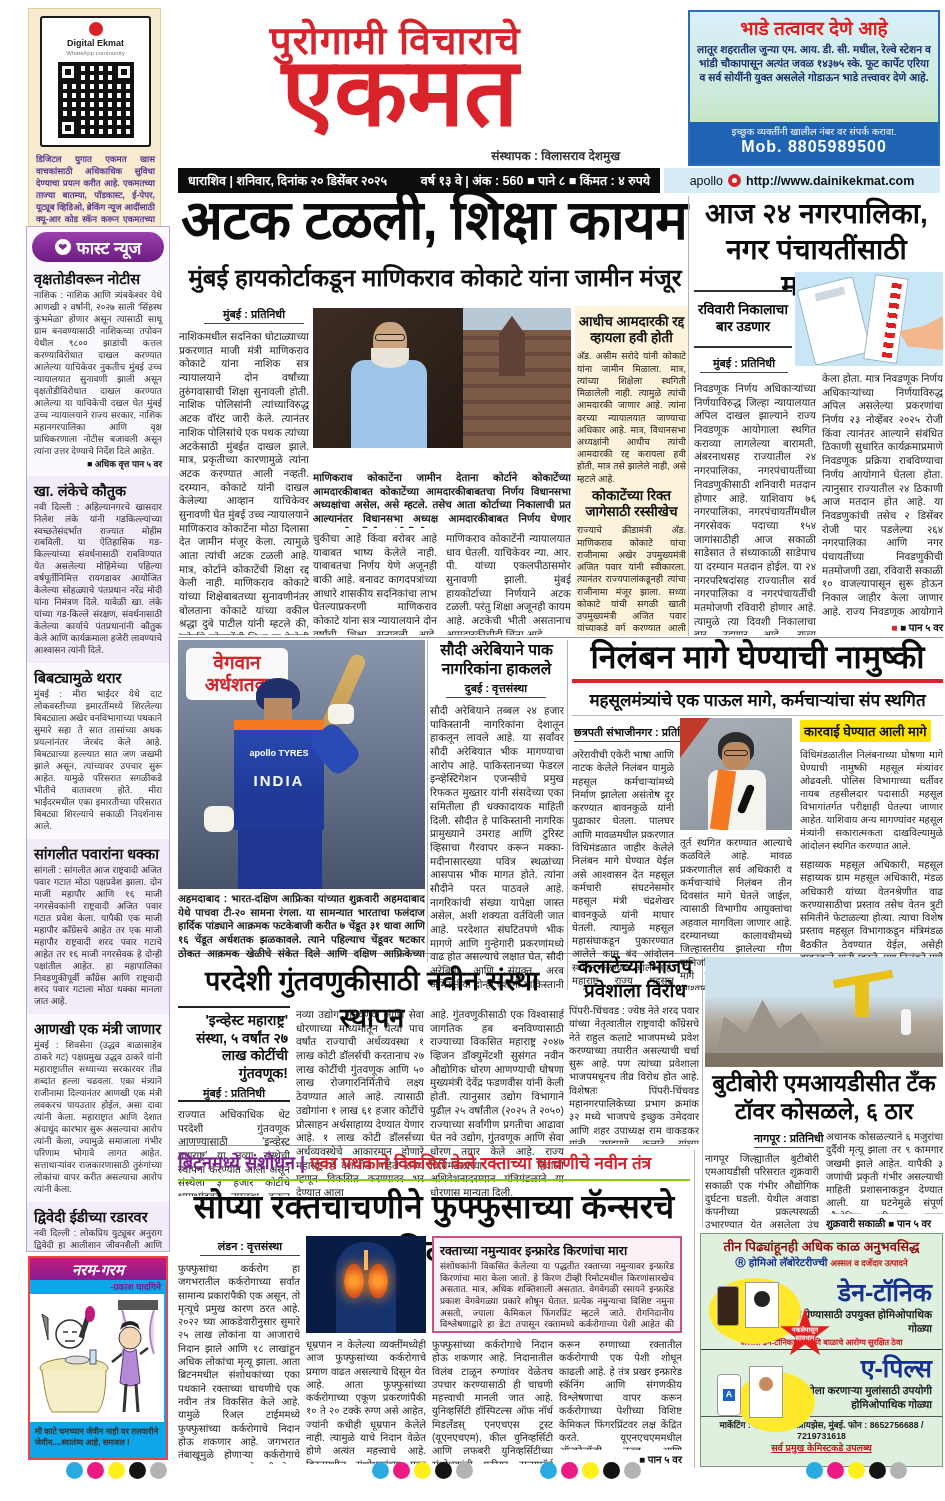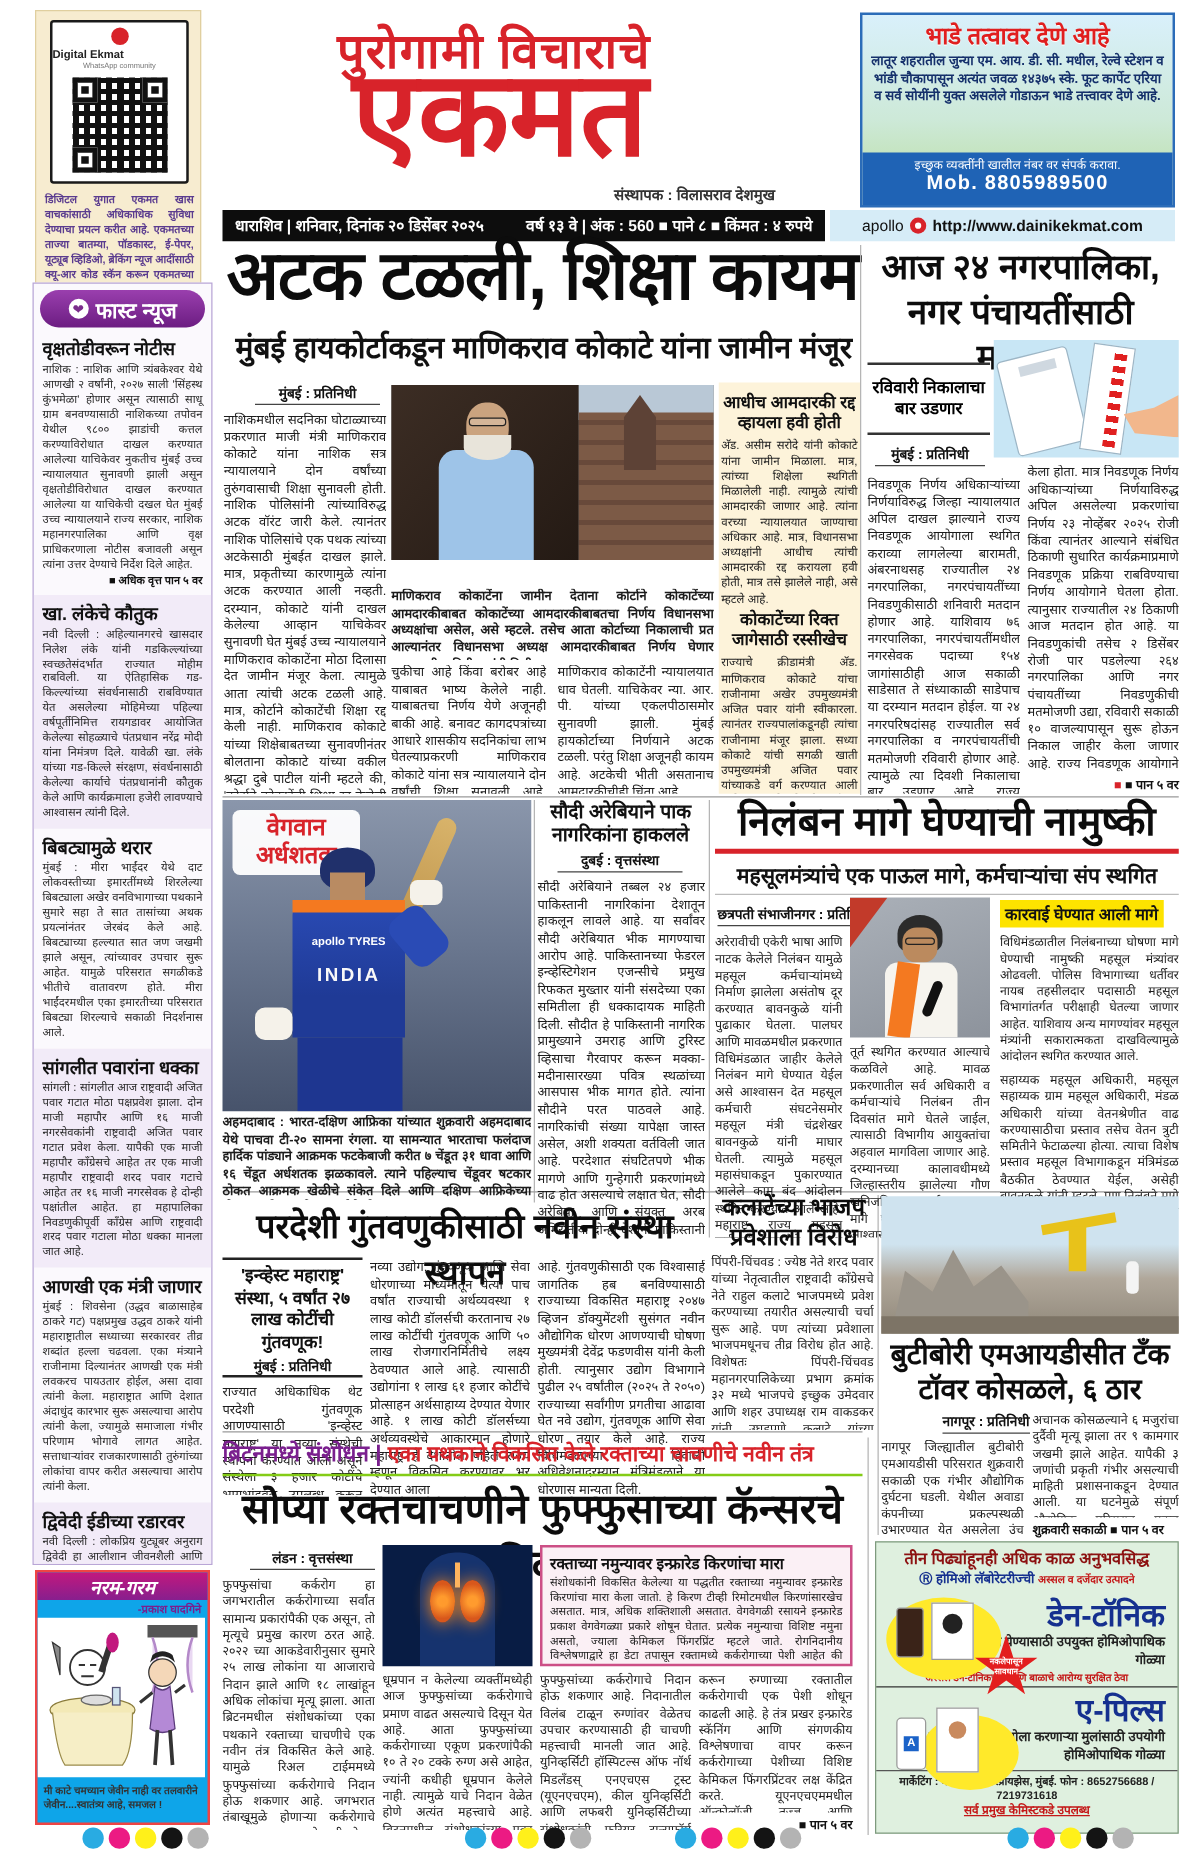--- a/index.html
+++ b/index.html
@@ -14,21 +14,21 @@
   .dateline { font-weight:bold; font-size:11px; color:#111; text-align:center; border-bottom:1.5px solid #444; padding-bottom:2px; }
   .rule-h { background:#9a9a9a; height:1px; }
   .rule-v { background:#b5b5b5; width:1px; }
   .more-tag { font-weight:bold; font-size:10px; color:#111; text-align:right; }
   .more-tag .sq { color:#d8232a; }
 
   
   .qr-panel { left:28px; top:8px; width:133px; height:230px; background:#f7ecd0; border:1px solid #e0cf9f; }
   .qr-white { position:absolute; left:11px; top:7px; width:111px; height:131px; background:#fff; border:2px solid #1a1a1a; border-radius:3px; }
   .qr-logo { position:absolute; left:50%; top:4px; transform:translateX(-50%); width:14px; height:14px; border-radius:50%; background:#d8232a; }
-  .qr-brand { position:absolute; top:20px; width:100%; text-align:left; font-size:9px; font-weight:bold; color:#222; }
+  .qr-brand { position:absolute; top:20px; width:100%; text-align:center; font-size:9px; font-weight:bold; color:#222; }
   .qr-sub { position:absolute; top:32px; width:100%; text-align:center; font-size:6px; color:#777; }
   .qr-code { position:absolute; left:50%; top:44px; transform:translateX(-50%); width:76px; height:76px;
      background:
        repeating-linear-gradient(90deg,#111 0 5px,transparent 5px 9px),
        repeating-linear-gradient(0deg,#111 0 4px,#fff 4px 9px); }
   .qr-finder { position:absolute; width:20px; height:20px; background:#fff; border:4px solid #111; box-shadow:inset 0 0 0 3px #fff, inset 0 0 0 9px #111; }
   .qr-note { position:absolute; left:7px; top:144px; width:119px; font-size:8.6px; line-height:1.4; font-weight:bold; color:#5b3c8f; text-align:justify; }
   .mast-tag { left:180px; top:12px; width:430px; font-size:39px; font-weight:900; color:#d8232a; text-align:center; letter-spacing:1px; }
   .mast-title { left:175px; top:44px; width:450px; font-size:95px; line-height:1.02; font-weight:900; color:#d8232a; text-align:center; }
   .mast-founder { left:320px; top:147px; width:300px; font-size:12px; font-weight:bold; color:#333; text-align:right; }
@@ -62,21 +62,21 @@
   .cricket-label { position:absolute; left:8px; top:8px; width:102px; background:rgba(255,255,255,.95); border-radius:6px; color:#d8232a; font-size:19px; font-weight:900; text-align:center; line-height:1.15; padding:4px 2px; }
   .saudi-h { left:429px; top:640px; width:135px; font-size:15.5px; font-weight:900; text-align:center; line-height:1.25; color:#111; }
   .susp-h { left:572px; top:634px; width:371px; font-size:32px; font-weight:900; text-align:center; color:#0c0c0c; }
   .susp-rule { left:572px; top:679px; width:371px; height:4px; background:#d8232a; }
   .susp-sub { left:572px; top:688px; width:371px; font-size:17px; font-weight:800; text-align:center; color:#111; border-bottom:1px solid #bbb; padding-bottom:4px; }
   .yellow-hl { background:#fde300; font-weight:900; font-size:13px; color:#111; padding:2px 4px; display:inline-block; }
 
   
   .inv-h { left:178px; top:961px; width:388px; font-size:27px; font-weight:900; text-align:center; color:#0c0c0c; }
   .inv-box { left:178px; top:1006px; width:112px; height:96px; border-top:2.5px solid #222; border-bottom:2.5px solid #222; padding:4px 2px; }
-  .inv-box-h { font-size:14px; font-weight:900; text-align:center; line-height:1.25; color:#111; }
+  .inv-box-h { font-size:14px; font-weight:900; text-align:right; line-height:1.25; color:#111; }
   .kalate-h { left:569px; top:955px; width:132px; font-size:19px; font-weight:900; text-align:center; line-height:1.25; color:#0c0c0c; }
   .tower-photo { left:705px; top:957px; width:238px; height:110px; background:linear-gradient(180deg,#cfe3ef 0%,#cfe3ef 35%,#b0a79a 60%,#8f8779 100%); overflow:hidden; }
   .tower-h { left:705px; top:1070px; width:238px; font-size:23px; font-weight:900; text-align:center; line-height:1.2; color:#0c0c0c; }
 
   
   .kicker { left:178px; top:1150px; width:512px; font-size:18px; font-weight:900; border-bottom:2px solid #84cc16; padding-bottom:5px; }
   .kicker .k1 { color:#7a1f8e; }
   .kicker .k2 { color:#d8232a; font-weight:700; font-size:17px; }
   .cancer-h { left:178px; top:1183px; width:512px; font-size:33px; font-weight:900; text-align:center; color:#0c0c0c; }
   .lungs { left:306px; top:1236px; width:120px; height:97px; background:#081c44; overflow:hidden; }

